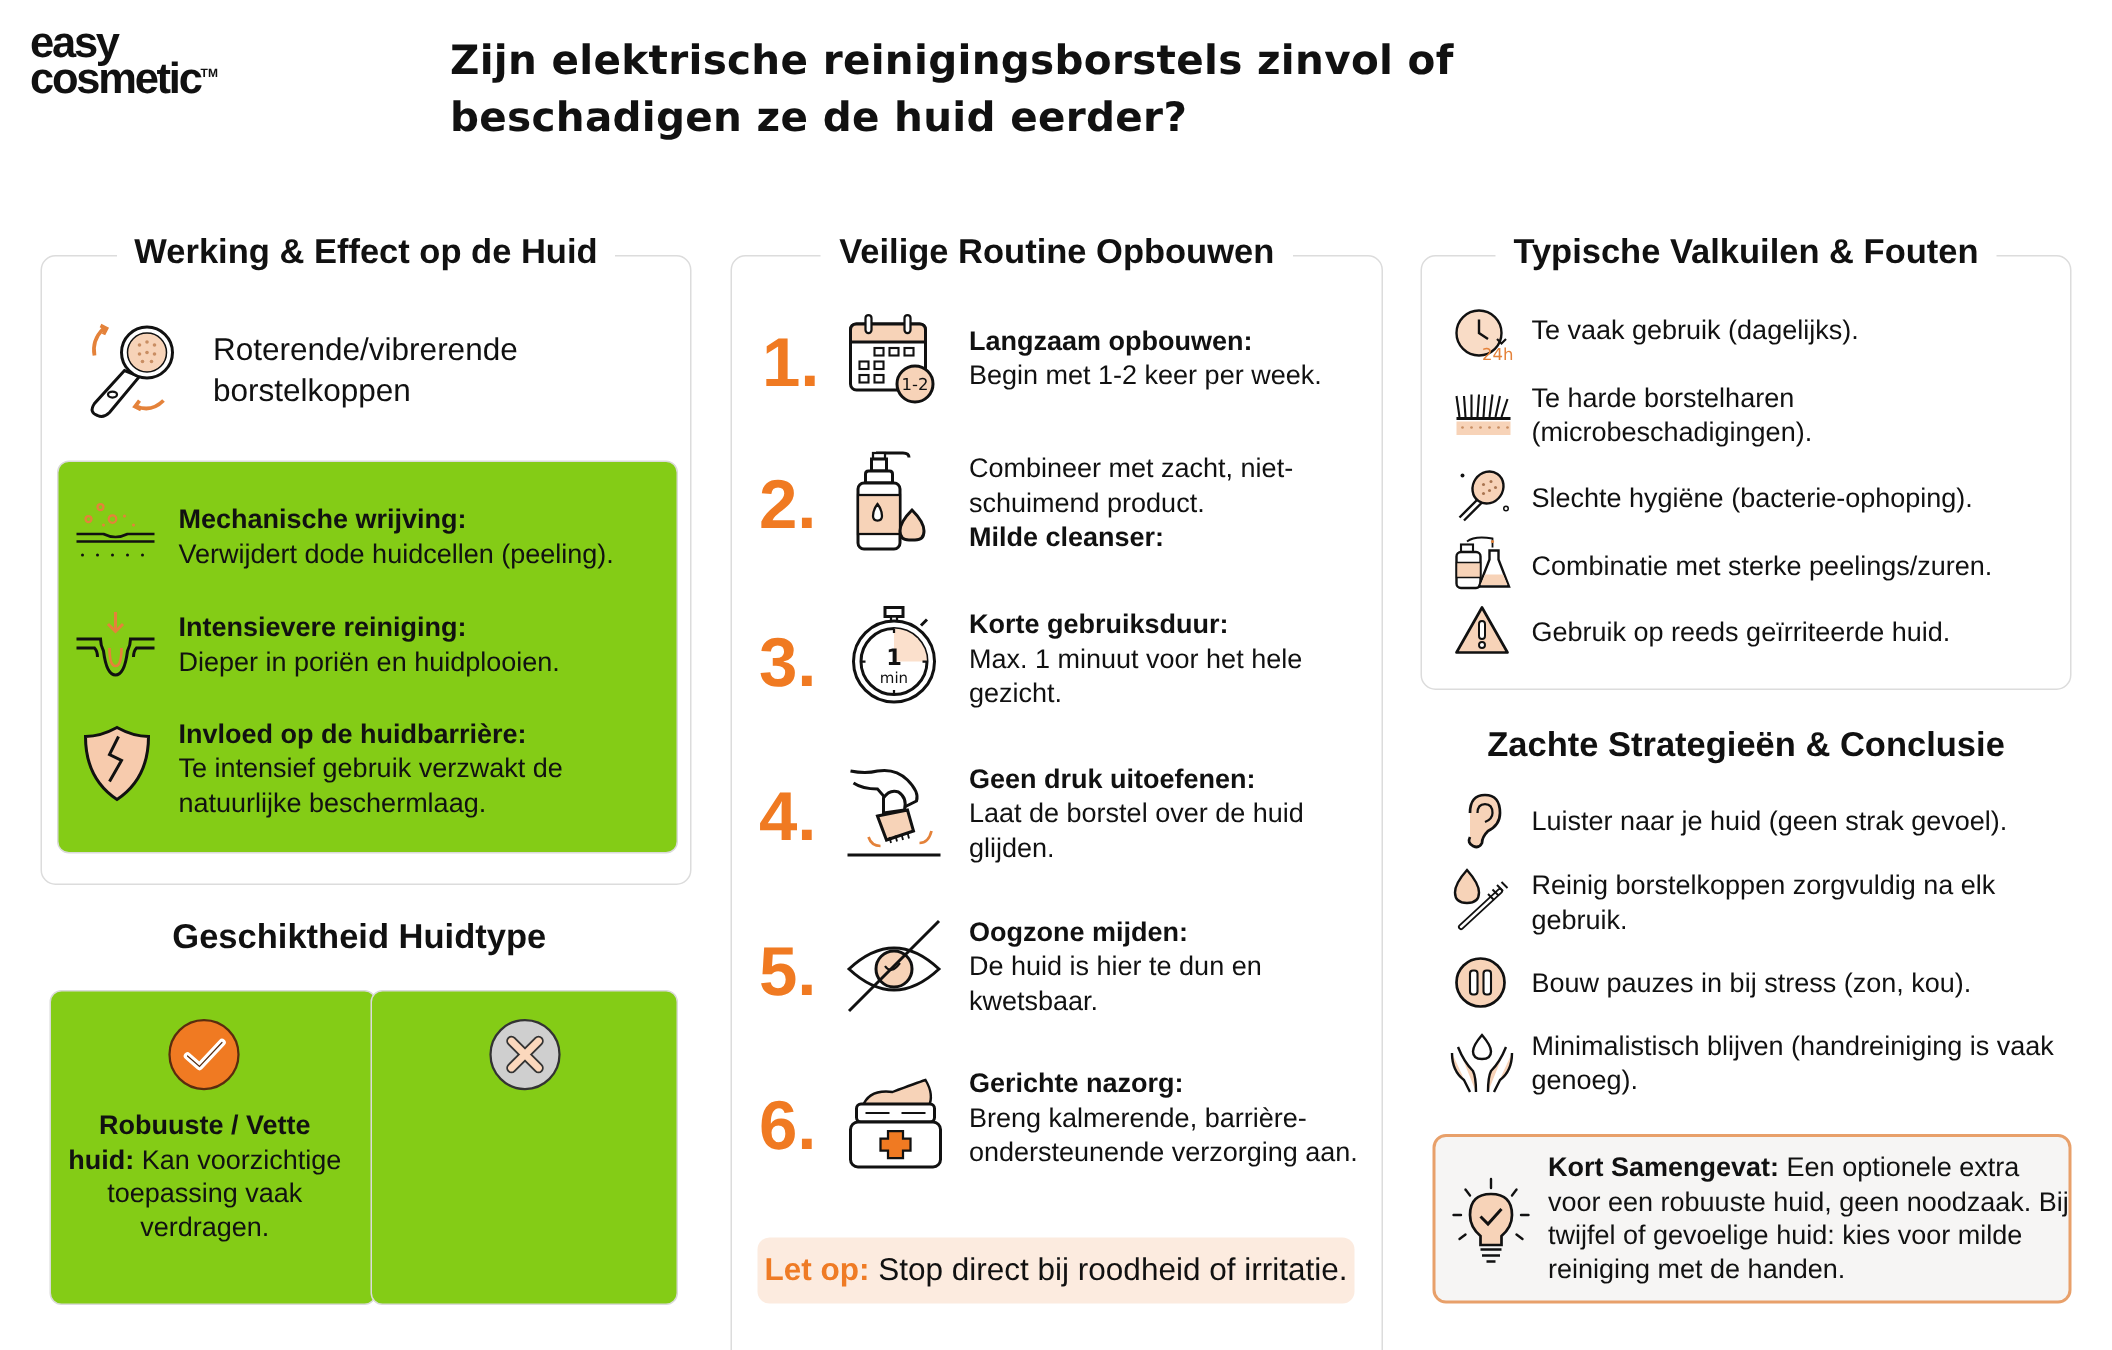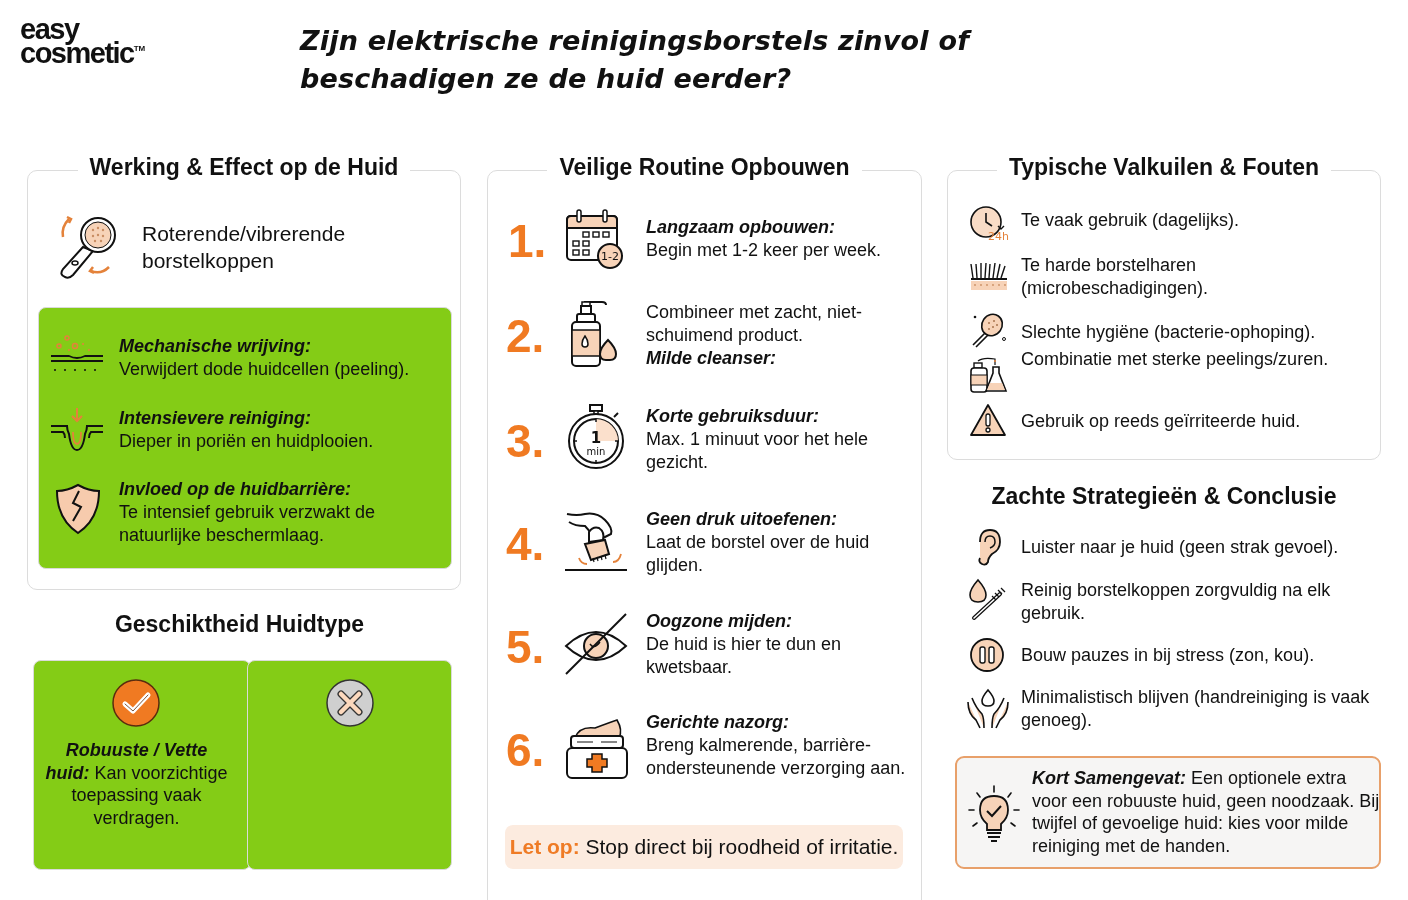--- a/index.html
+++ b/index.html
@@ -4,30 +4,30 @@
 <style>
   * { box-sizing: border-box; margin: 0; padding: 0; }
   html, body { width: 1408px; height: 900px; background: #ffffff; overflow: hidden; }
   body { font-family: "DejaVu Sans", "Liberation Sans", sans-serif; color: #111; position: relative; }
 
   .logo { position: absolute; left: 20px; top: 18px; line-height: 0.82; font-weight: 900; letter-spacing: -1.5px; color: #111; }
   .logo .l1 { font-size: 29px; display: block; font-family: "Liberation Sans", sans-serif; font-weight: 700; }
   .logo .l2 { font-size: 29px; display: block; font-family: "Liberation Sans", sans-serif; font-weight: 700; }
   .logo .tm { font-size: 8px; vertical-align: top; letter-spacing: 0; position: relative; top: 4px; text-align: right; }
 
-  .main-title { position: absolute; left: 300px; top: 22px; font-size: 27px; font-weight: 700; line-height: 38px; color: #111; font-family: "DejaVu Sans", sans-serif; letter-spacing: 0.2px; font-style: italic; }
+  .main-title { position: absolute; left: 300px; top: 22px; font-size: 27px; font-weight: 700; line-height: 38px; color: #111; font-family: "DejaVu Sans", sans-serif; letter-spacing: 0.2px; }
 
   .panel { position: absolute; border: 1.5px solid #dcdcdc; border-radius: 10px; background: #fff; }
   .panel-title { position: absolute; top: -17px; left: 0; right: 0; text-align: center; }
   .panel-title span { background: #fff; padding: 0 12px; font-size: 23px; font-weight: 700; color: #111; font-family: "Liberation Sans", sans-serif; }
 
   .free-title { position: absolute; font-size: 23px; font-weight: 700; color: #111; font-family: "Liberation Sans", sans-serif; text-align: center; }
 
   .txt { font-size: 18px; line-height: 23px; color: #111; font-family: "Liberation Sans", sans-serif; }
-  .txt b { font-weight: 700; font-style: italic; }
+  .txt b { font-weight: 700; }
   .ico { position: absolute; }
 
   .grey-box { position: absolute; background: #84cc16; border: 1.5px solid #dadada; border-radius: 8px; }
 
   .step-num { position: absolute; font-size: 46px; font-weight: 700; color: #f07a22; font-family: "Liberation Sans", sans-serif; line-height: 1; }
 
   .note { position: absolute; left: 505px; top: 825px; width: 398px; height: 44px; background: #fcebdf; border-radius: 8px; text-align: center; line-height: 44px; font-size: 21px; font-family: "Liberation Sans", sans-serif; }
   .note .hl { color: #ef7b25; font-weight: 700; }
 
   .summary { position: absolute; left: 955px; top: 756px; width: 426px; height: 113px; border: 2px solid #e8a06a; border-radius: 9px; background: #f6f5f4; }
@@ -311,21 +311,21 @@
 
 <svg class="ico" style="left:969px; top:357px;" width="40" height="38" viewBox="0 0 40 38">
   <rect x="5" y="6" width="8" height="5" fill="#fff" stroke="#111" stroke-width="1.4"></rect>
   <rect x="2" y="11" width="16" height="24" rx="3" fill="#fff" stroke="#111" stroke-width="1.6"></rect>
   <rect x="2" y="18" width="16" height="10" fill="#f7d3b8" stroke="#111" stroke-width="1"></rect>
   <path d="M9 4 Q14 0 26 2 V8" stroke="#111" stroke-width="1.2" fill="none"></path>
   <circle cx="26" cy="4" r="1" fill="#e4823a"></circle>
   <path d="M24 10 H30 V16 L37 34 H17 L24 16 Z" fill="#fff" stroke="#111" stroke-width="1.6"></path>
   <path d="M21 26 H33 L36 33 H18 Z" fill="#f7d3b8"></path>
 </svg>
-<div class="txt" style="position:absolute; left:1021px; top:348px; width:350px;">Combinatie met sterke peelings/zuren.</div>
+<div class="txt" style="position:absolute; left:1021px; top:366px; width:350px;">Combinatie met sterke peelings/zuren.</div>
 
 <svg class="ico" style="left:969px; top:402px;" width="38" height="36" viewBox="0 0 38 36">
   <path d="M19 3 L36 33 H2 Z" fill="#f7d3b8" stroke="#111" stroke-width="1.8" stroke-linejoin="round"></path>
   <rect x="17" y="12" width="4" height="12" rx="2" fill="#fff" stroke="#111" stroke-width="1.3"></rect>
   <circle cx="19" cy="28" r="2" fill="#fff" stroke="#111" stroke-width="1.3"></circle>
 </svg>
 <div class="txt" style="position:absolute; left:1021px; top:410px; width:350px;">Gebruik op reeds geïrriteerde huid.</div>
 
 <div class="free-title" style="left:947px; top:483px; width:434px;">Zachte Strategieën &amp; Conclusie</div>
 

